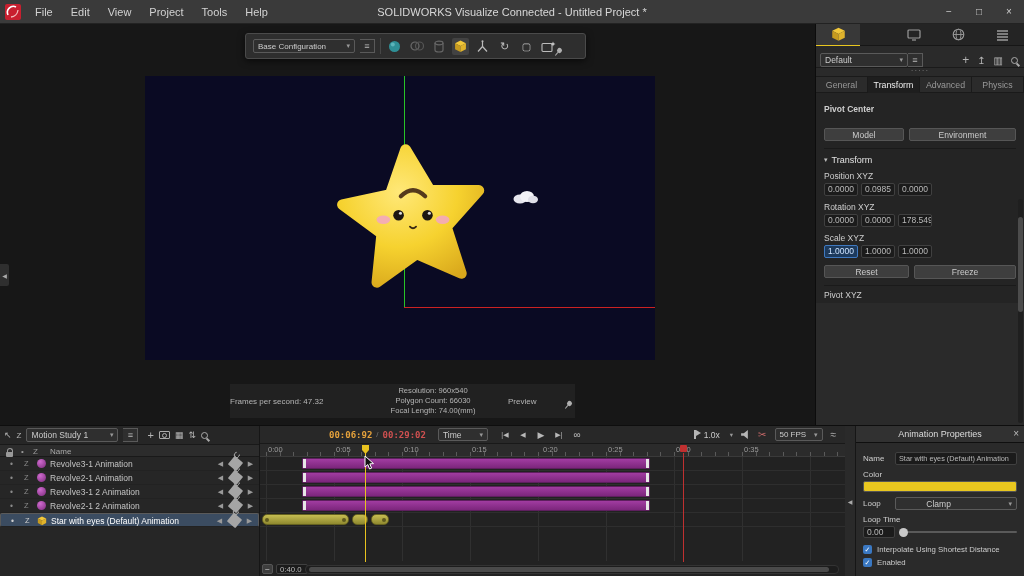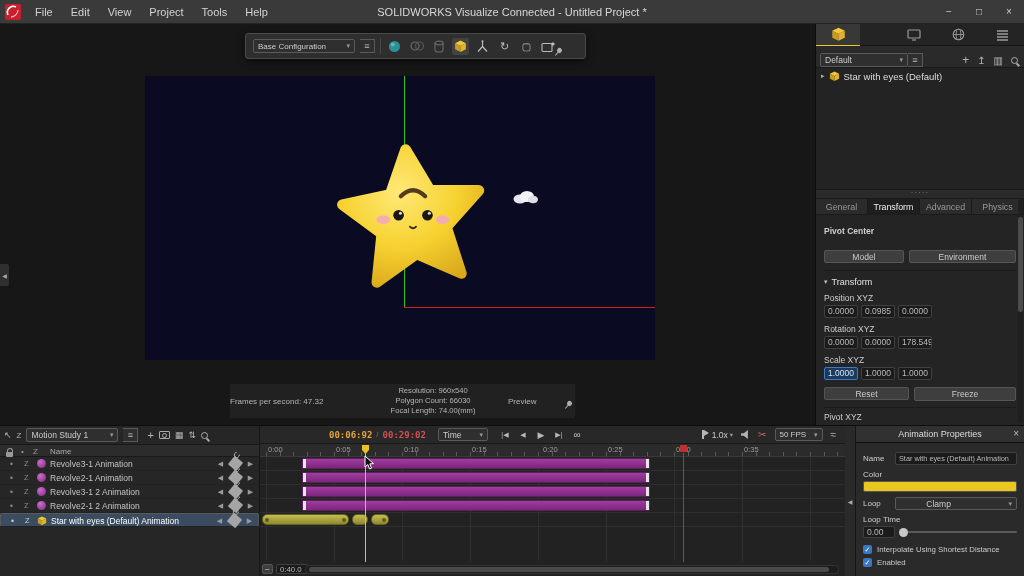--- a/index.html
+++ b/index.html
@@ -253,31 +253,20 @@
     </div>
     <span class="mbtn">≡</span>
     <div style="margin-left:auto;display:flex;gap:8px;align-items:center;padding-right:2px">
       <span class="ibtn" style="font-size:12px">+</span>
       <span class="ibtn">↥</span>
       <span class="ibtn">▥</span>
       <span class="i-search"></span>
     </div>
   </div>
 
-  <div class="tree">
-    <div class="tree-row">
-      <span style="font-size:7px;color:#aaa">▸</span>
-      <svg width="11" height="11" viewBox="0 0 12 12">
-          <path d="M6 0.5 11 3 6 5.5 1 3Z" fill="#f2c83a"></path>
-          <path d="M1 3 6 5.5V11L1 8.5Z" fill="#c79b1f"></path>
-          <path d="M11 3 6 5.5V11l5-2.5Z" fill="#e0b32c"></path>
-        </svg>
-      <span>Star with eyes (Default)</span>
-    </div>
-  </div>
 
   <div class="dots-handle">·····</div>
 
   <div class="ftabs">
     <div class="ftab">General</div>
     <div class="ftab on">Transform</div>
     <div class="ftab">Advanced</div>
     <div class="ftab">Physics</div>
   </div>
 
@@ -418,21 +407,21 @@
         <span>Time</span>
         <span class="cr">▾</span>
       </div>
       <span class="tpbtn" style="margin-left:6px">|◀</span>
       <span class="tpbtn">◀</span>
       <span class="tpbtn" style="font-size:9px">▶</span>
       <span class="tpbtn">▶|</span>
       <span class="tpbtn" style="font-size:10px">∞</span>
       <div style="margin-left:auto;display:flex;align-items:center;gap:8px;padding-right:4px">
         <span class="i-flag"></span>
-        <span class="flex" style="gap:2px">
+        <span class="flex" style="gap:10px">
           <span style="font-size:8.5px;color:#ccc">1.0x</span>
           <span style="font-size:6.5px;color:#999">▾</span>
         </span>
         <span class="i-speaker"></span>
         <span style="color:#c96a6a;font-size:10px">✂</span>
         <div class="sel" style="width:48px;height:13px">
           <span style="font-size:8px">50 FPS</span>
           <span class="cr">▾</span>
         </div>
         <span style="font-size:10px;color:#b5b5b5">≈</span>

